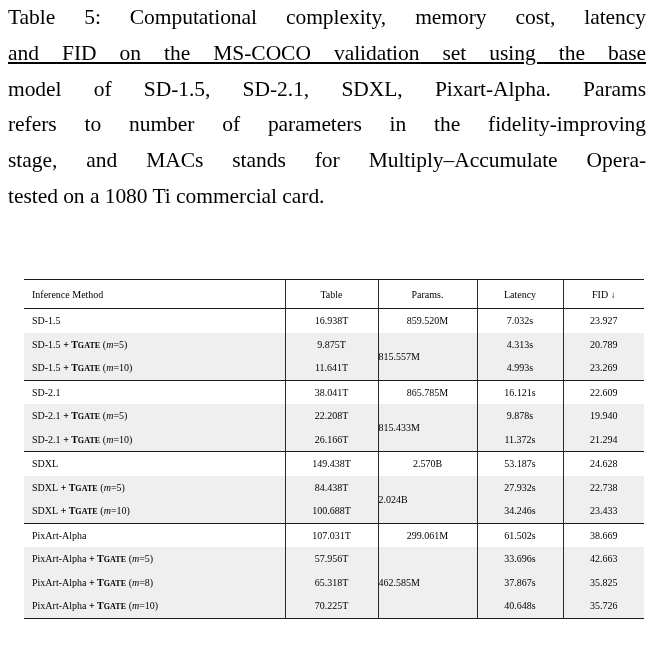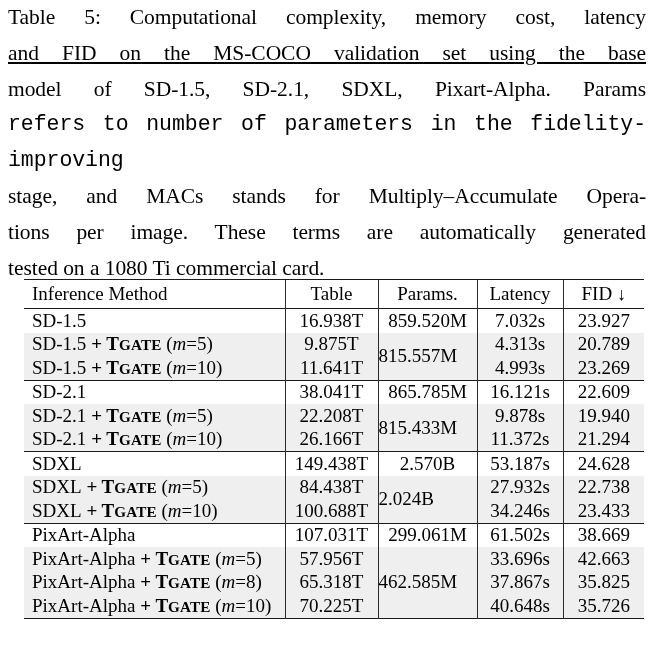--- a/index.html
+++ b/index.html
@@ -31,21 +31,21 @@
   
   #table-wrap {
     position: absolute;
     left: 24px;
     top: 279px;
     width: 620px;
   }
   table.main {
     border-collapse: collapse;
     width: 620px;
-    font-size: 19px;
+    font-size: 10px;
     table-layout: fixed;
   }
   table.main td, table.main th {
     padding: 0;
     margin: 0;
     vertical-align: middle;
     font-weight: normal;
     white-space: nowrap;
   }
 
@@ -93,23 +93,22 @@
     font-weight: bold;
   }
 </style>
 </head>
 <body>
 
 <div id="caption">
     <div style="text-align: justify; text-align-last: justify;">Table 5: Computational complexity, memory cost, latency</div>
     <div style="text-align: justify; text-align-last: justify; text-decoration: underline;">and FID on the MS-COCO validation set using the base</div>
     <div style="text-align: justify; text-align-last: justify;">model of SD-1.5, SD-2.1, SDXL, Pixart-Alpha.  Params</div>
-    <div style="text-align: justify; text-align-last: justify; font-family: Liberation Mono, monospace;">refers to number of parameters in the fidelity-improving</div>
+    <div style="text-align: justify; text-align-last: justify;">refers to number of parameters in the fidelity-improving</div>
     <div style="text-align: justify; text-align-last: justify;">stage, and MACs stands for Multiply–Accumulate Opera-</div>
-    <div style="text-align: justify; text-align-last: justify;">tions per image.  These terms are automatically generated</div>
     <div style="text-align: left;">tested on a 1080 Ti commercial card.</div>
   </div>
 
 <div id="table-wrap">
   <table class="main">
     <colgroup>
       <col class="c-method">
       <col class="c-macs">
       <col class="c-params">
       <col class="c-latency">

